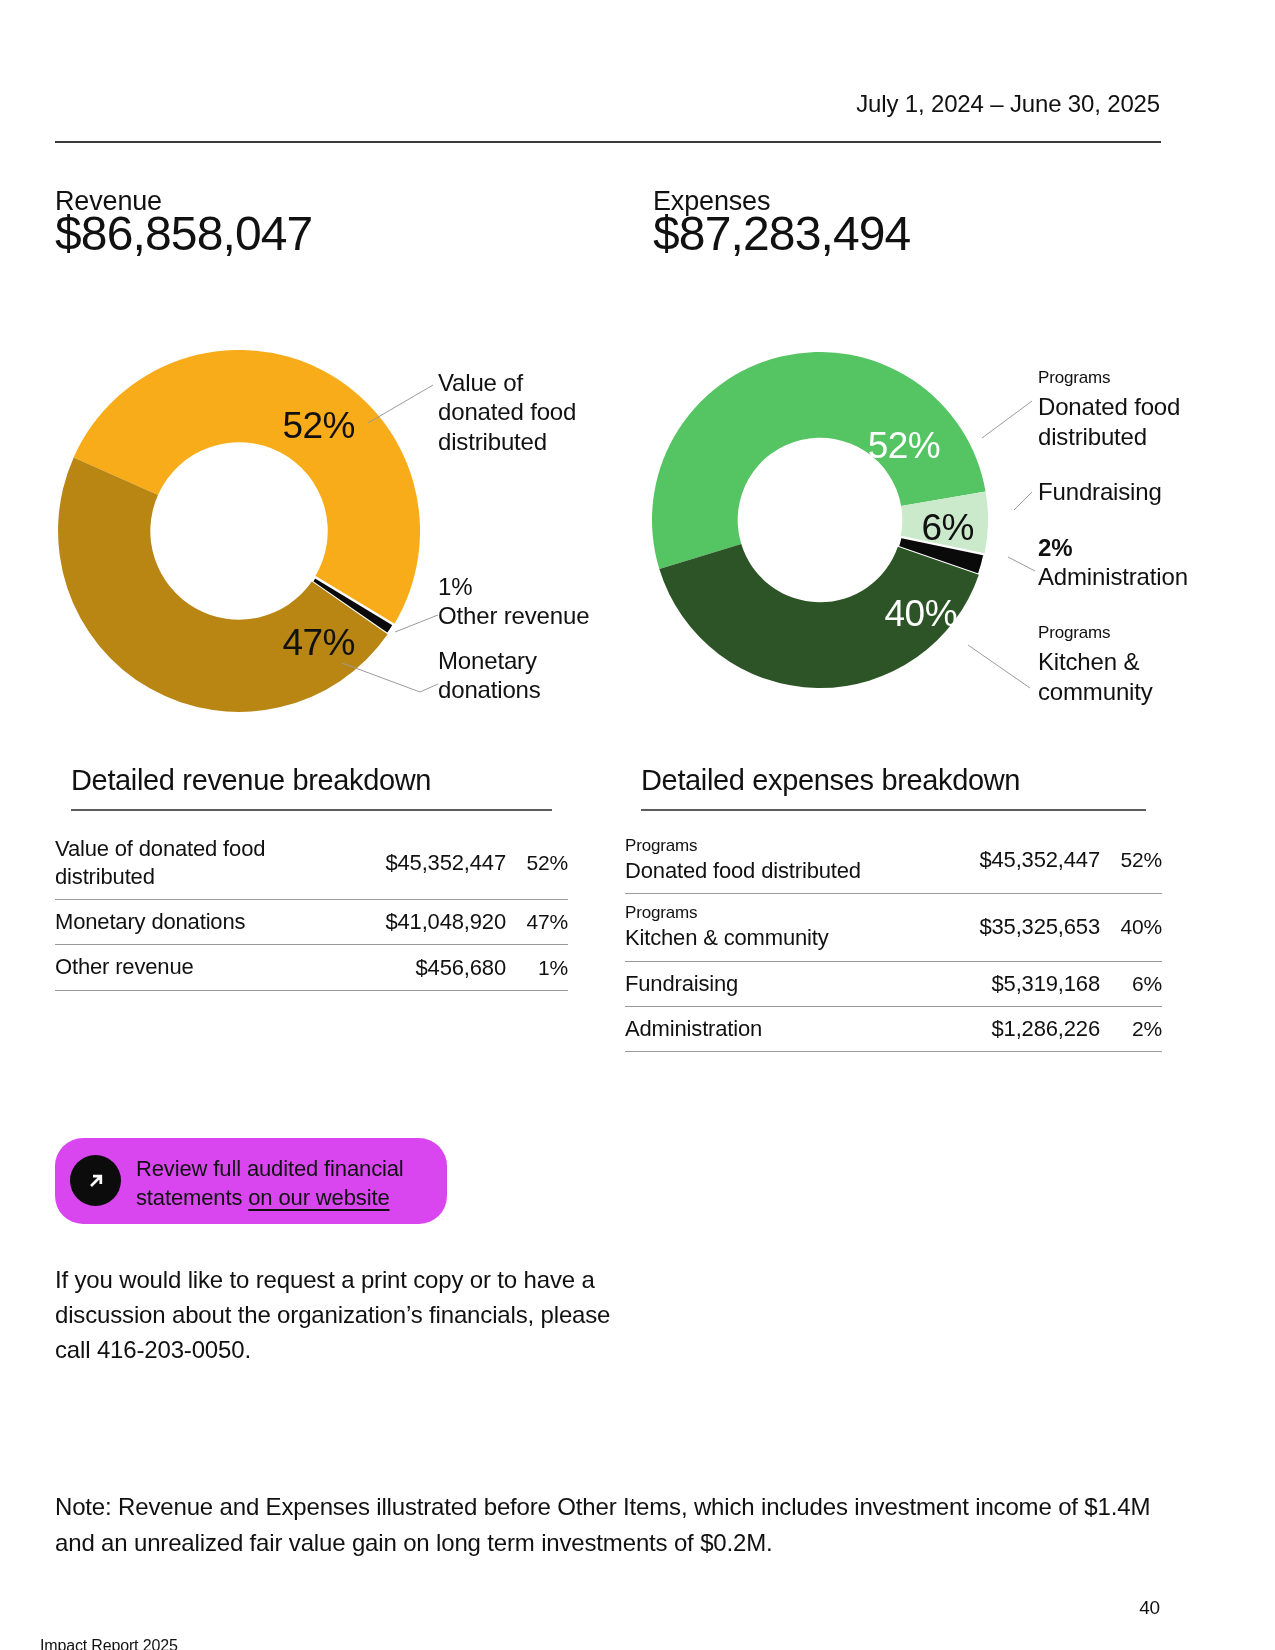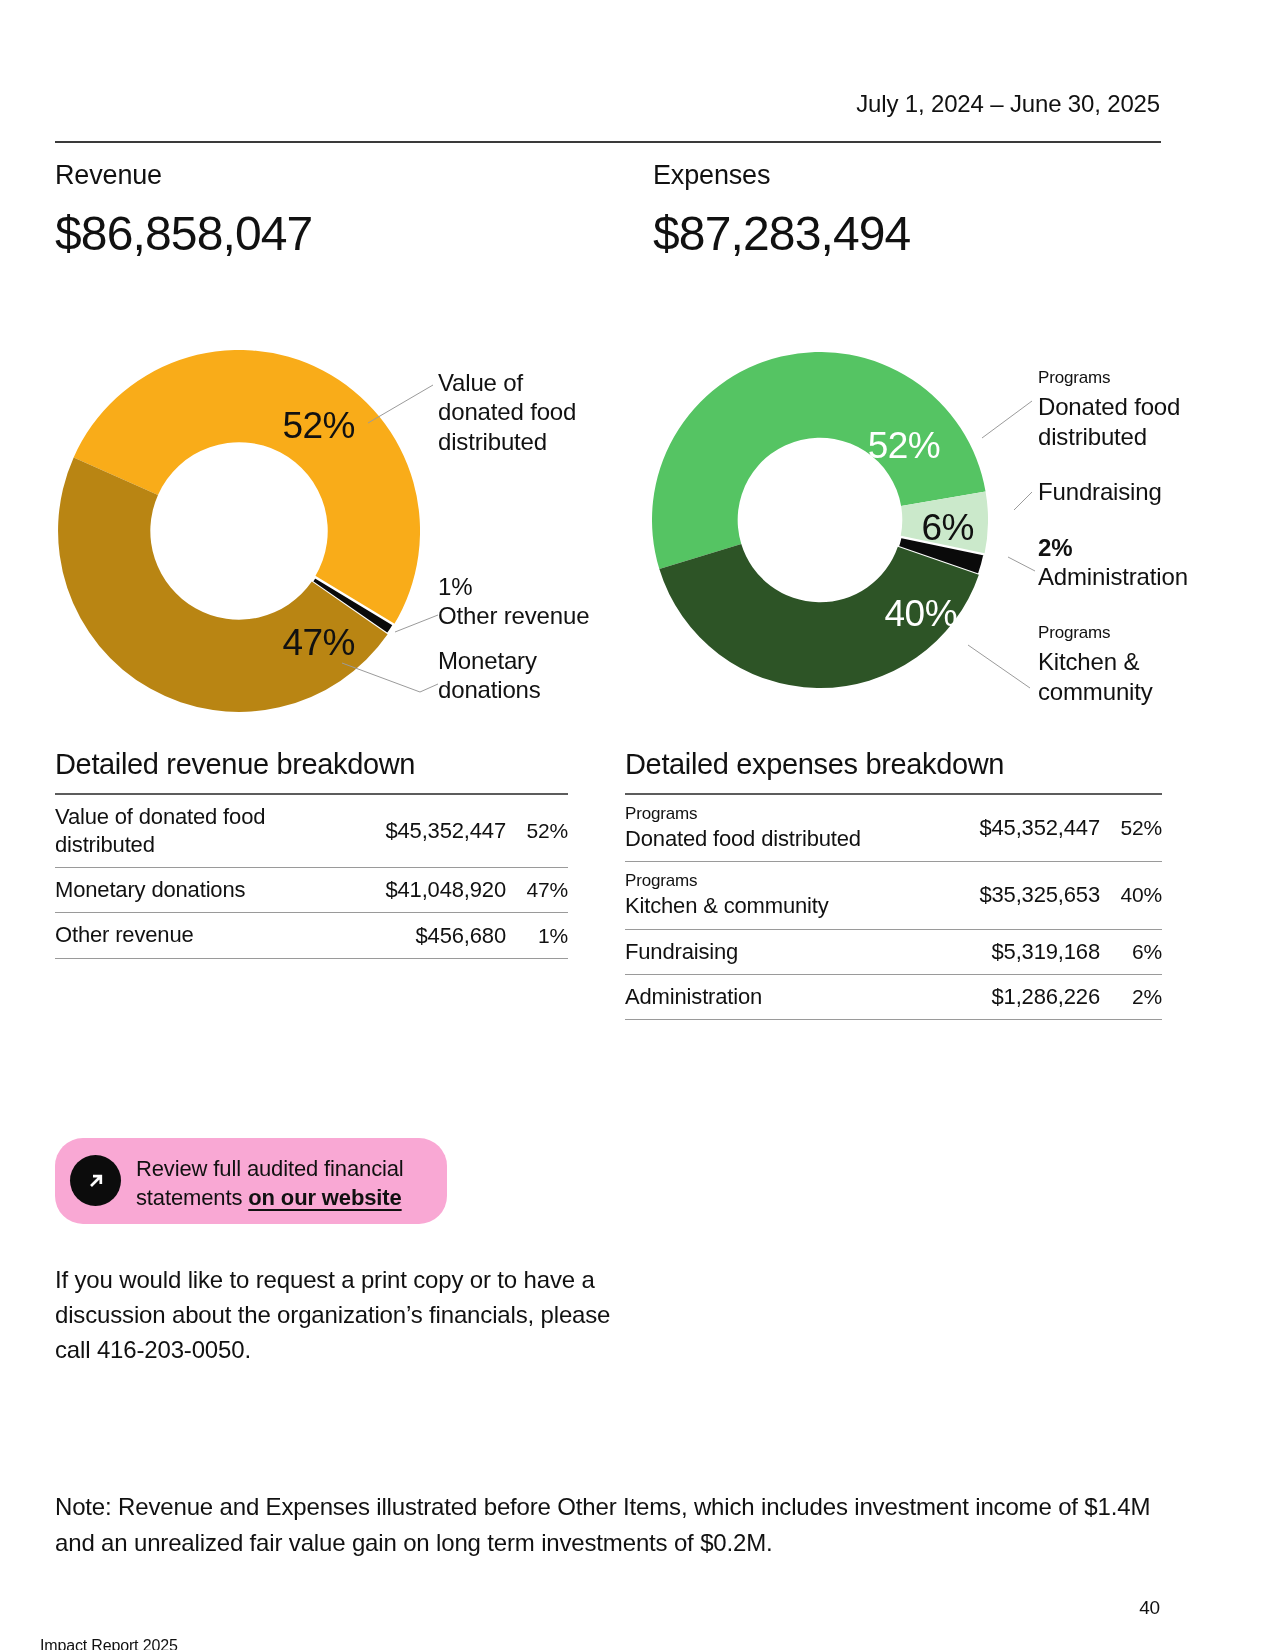--- a/index.html
+++ b/index.html
@@ -9,21 +9,21 @@
     background:#ffffff; color:#111;
     font-family:"Liberation Sans","DejaVu Sans",sans-serif;
     letter-spacing:-0.01em; overflow:hidden;
   }
   
   #page-title{position:absolute; left:50px; top:34px; font-size:80px; line-height:1; letter-spacing:-0.028em; font-weight:400;}
   #date-range{position:absolute; right:115px; top:90px; font-size:24px;}
   #header-rule{position:absolute; left:55px; right:114px; top:141px; border-top:2px solid #3a3a3a; height:0;}
 
   
-  .sec-label{position:absolute; top:160px; font-size:27px;text-align:right;}
+  .sec-label{position:absolute; top:186px; font-size:27px;text-align:right;}
   .big-amount{position:absolute; top:206px; font-size:48px; letter-spacing:-0.018em;}
   #revenue-label,#revenue-amount{left:55px;}
   #expenses-label,#expenses-amount{left:625px;margin-left:28px;}
 
   
   .figure{position:absolute; top:345px; height:372px;}
   #revenue-figure{left:55px; width:535px;}
   #expenses-figure{left:625px; width:548px;}
   .donut{position:absolute;}
   #revenue-donut{left:3px; top:5px; width:362px; height:362px;}
@@ -48,36 +48,36 @@
   #rev-co-3{left:383px; top:301px; width:140px;}
   #exp-co-1{left:413px; top:22px; width:175px;}
   #exp-co-2{left:413px; top:132px; width:170px;}
   #exp-co-3{left:413px; top:188px; width:180px;}
   #exp-co-4{left:413px; top:277px; width:165px;}
 
   
   .btable{position:absolute; top:748px;}
   #revenue-table{left:55px; width:513px;}
   #expenses-table{left:625px; width:537px;}
-  .btable h2{margin:0; padding-bottom:12px; font-size:29px; font-weight:400; letter-spacing:-0.012em; border-bottom:2px solid #5c5c5c;}
+  .btable h2{margin:16px; padding-bottom:12px; font-size:29px; font-weight:400; letter-spacing:-0.012em; border-bottom:2px solid #5c5c5c;}
   .trow{display:flex; align-items:center; padding:8px 0; border-bottom:1px solid #9a9a9a;}
   .trow .lbl{flex:1; font-size:22px; line-height:1.28; padding-right:10px;}
   .trow .lbl .kicker{font-size:17px; line-height:1.3;}
   .trow .val{width:135px; text-align:right; font-size:22px;}
   .trow .pcts{width:62px; text-align:right; font-size:21px;}
 
   
   #cta-button{
     position:absolute; left:55px; top:1138px; width:392px; height:86px;
-    background:#f9a8d4; border:none; border-radius:28px; cursor:pointer;
+    background:#d946ef; border:none; border-radius:28px; cursor:pointer;
     font-family:inherit; color:#111; text-align:left; letter-spacing:-0.01em;
   }
   #cta-button .circ{position:absolute; left:15px; top:17px; width:51px; height:51px; border-radius:50%; background:#0c0c0c; display:flex; align-items:center; justify-content:center;}
   #cta-button .txt{position:absolute; left:81px; top:16px; font-size:22px; line-height:1.33;}
-  #cta-link{font-weight:700; text-decoration:underline; text-underline-offset:4px; color:inherit;}
+  #cta-link{font-weight:400; text-decoration:underline; text-underline-offset:4px; color:inherit;}
 
   
   #contact-text{position:absolute; left:55px; top:1262px; width:575px; font-size:24px; line-height:1.46;}
   #note-text{position:absolute; left:55px; top:1489px; width:1118px; font-size:24px; line-height:1.52;}
   #footer-left{position:absolute; left:40px; top:1597px; font-size:16px;margin-top:40px;}
   #footer-right{position:absolute; right:115px; top:1597px; font-size:19px;}
 </style>
 </head>
 <body>
 

